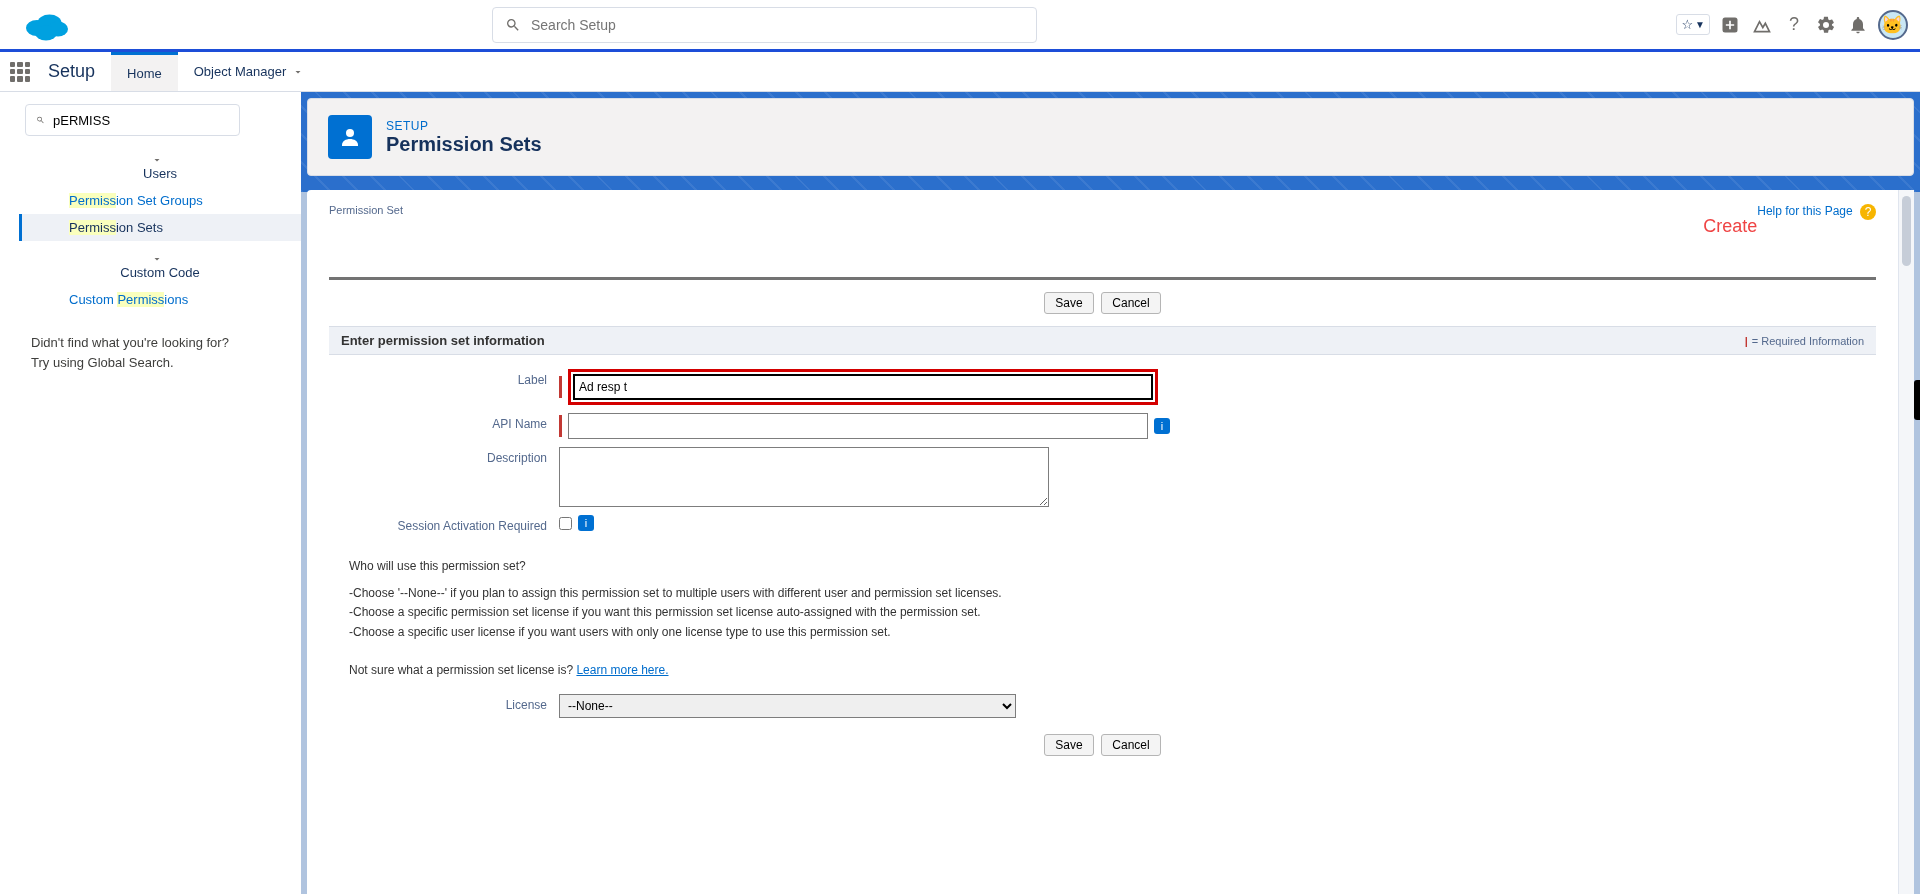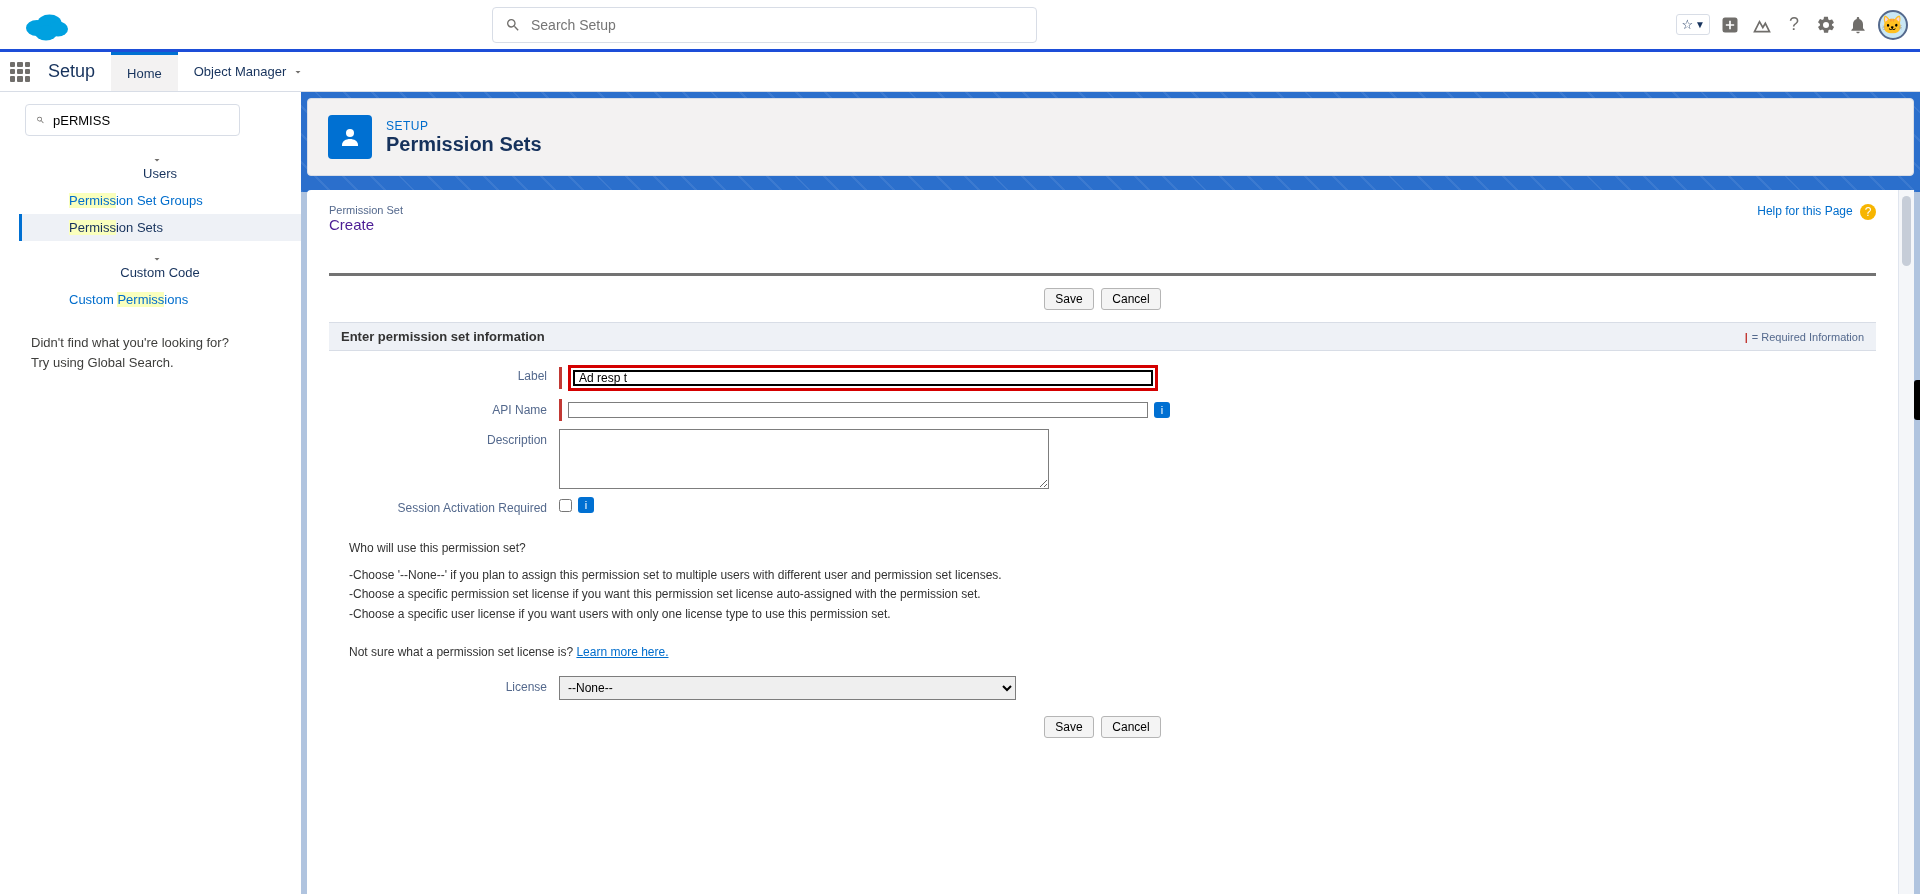--- a/index.html
+++ b/index.html
@@ -46,36 +46,36 @@
   .page-icon svg { width: 24px; height: 24px; fill: #fff; }
   .breadcrumb { color: #006dcc; font-size: 12px; text-transform: uppercase; letter-spacing: 0.5px; }
   .page-title { font-size: 20px; font-weight: 700; color: #16325c; }
 
   .iframe-panel { flex:1; background: #fff; border-radius: 4px 4px 0 0; position: relative; z-index:1; display:flex; }
   .iframe-inner { flex:1; padding: 14px 22px; overflow-y: auto; }
   .fake-scroll { width: 16px; background: #f4f6f9; border-left: 1px solid #e0e5ee; position: relative; }
   .fake-scroll .thumb { position: absolute; top: 6px; left: 3px; right: 3px; height: 70px; background: #c6cdd8; border-radius: 5px; }
 
   .entity-label { font-size: 11px; color: #54698d; }
-  .entity-title { font-size: 15px; font-weight: 400; color: #4c1d95; margin-bottom: 10px; }
+  .entity-title { font-size: 18px; font-weight: 400; color: #ef4444; margin-bottom: 10px; text-align: right; }
   .help-link { float: right; font-size: 12px; color: #006dcc; }
   .help-link .help-icn { display:inline-block; width:16px; height:16px; background:#f7b500; color:#fff; border-radius:50%; text-align:center; line-height:16px; font-size:12px; margin-left:4px; vertical-align:middle;}
 
   .button-row { text-align: center; padding: 12px 0; }
   .btn { border: 1px solid #b5b5b5; background: #f4f4f4; padding: 3px 10px; font-size: 12px; border-radius: 3px; cursor: pointer; margin: 0 2px; }
 
   .section-hdr { background: #eef1f6; border-top: 1px solid #d8dde6; border-bottom: 1px solid #d8dde6; padding: 6px 12px; font-size: 13px; font-weight: 700; color: #333; display:flex; justify-content:space-between; align-items:center;}
   .req-info { font-size: 11px; font-weight: 400; color: #54698d; }
   .req-info .bar { color: #c23934; font-weight:700; margin-right:4px;}
 
   .form-table { width: 100%; padding: 10px 0; }
   .form-row { display: flex; align-items: flex-start; padding: 4px 0; }
   .form-label { width: 230px; text-align: right; padding-right: 12px; font-size: 12px; color: #54698d; padding-top: 4px; }
   .form-field { flex: 1; display:flex; align-items:center; gap:6px;}
-  .text-input { height: 16px; border: 1px solid #7d7d7d; padding: 2px 4px; font-size: 12px; }
+  .text-input { height: 26px; border: 1px solid #7d7d7d; padding: 2px 4px; font-size: 12px; }
   .text-input.wide { width: 580px; }
   .req-mark { width: 3px; height: 22px; background: #c23934; display:inline-block; }
   textarea.text-input { height: 60px; width: 490px; resize: both; }
   .info-icn { width:16px; height:16px; background:#0070d2; color:#fff; border-radius:3px; font-size:11px; display:inline-flex; align-items:center; justify-content:center; cursor:pointer;}
   .highlight-box { border: 3px solid #d40000; padding: 2px; display:inline-block;}
   .highlight-box .text-input { border: 2px solid #000; }
 
   .help-text { font-size: 12px; color: #333; padding: 10px 20px; line-height: 1.6; }
   .help-text .q { margin-bottom: 8px; }
   .help-text a { color: #006dcc; }

